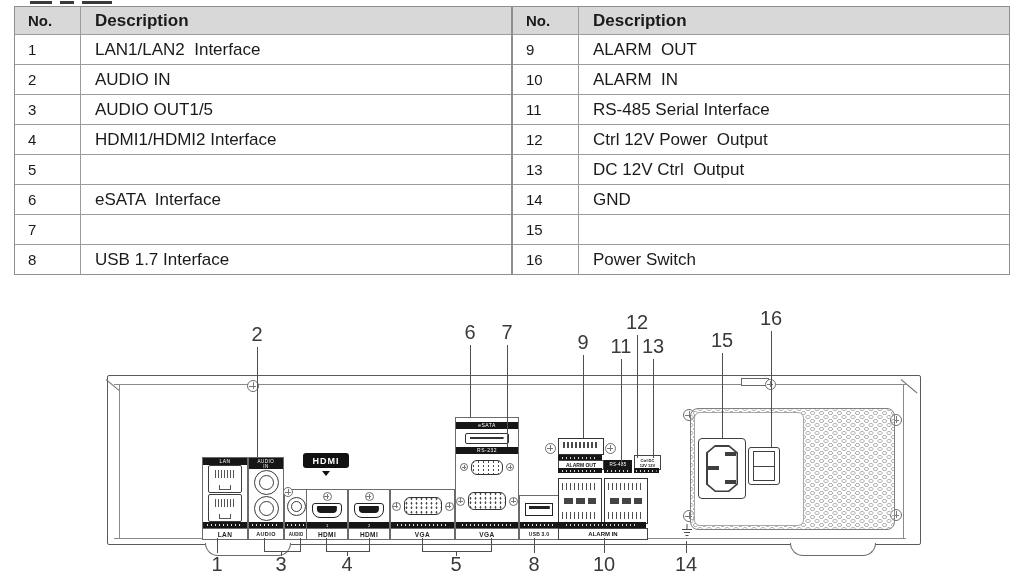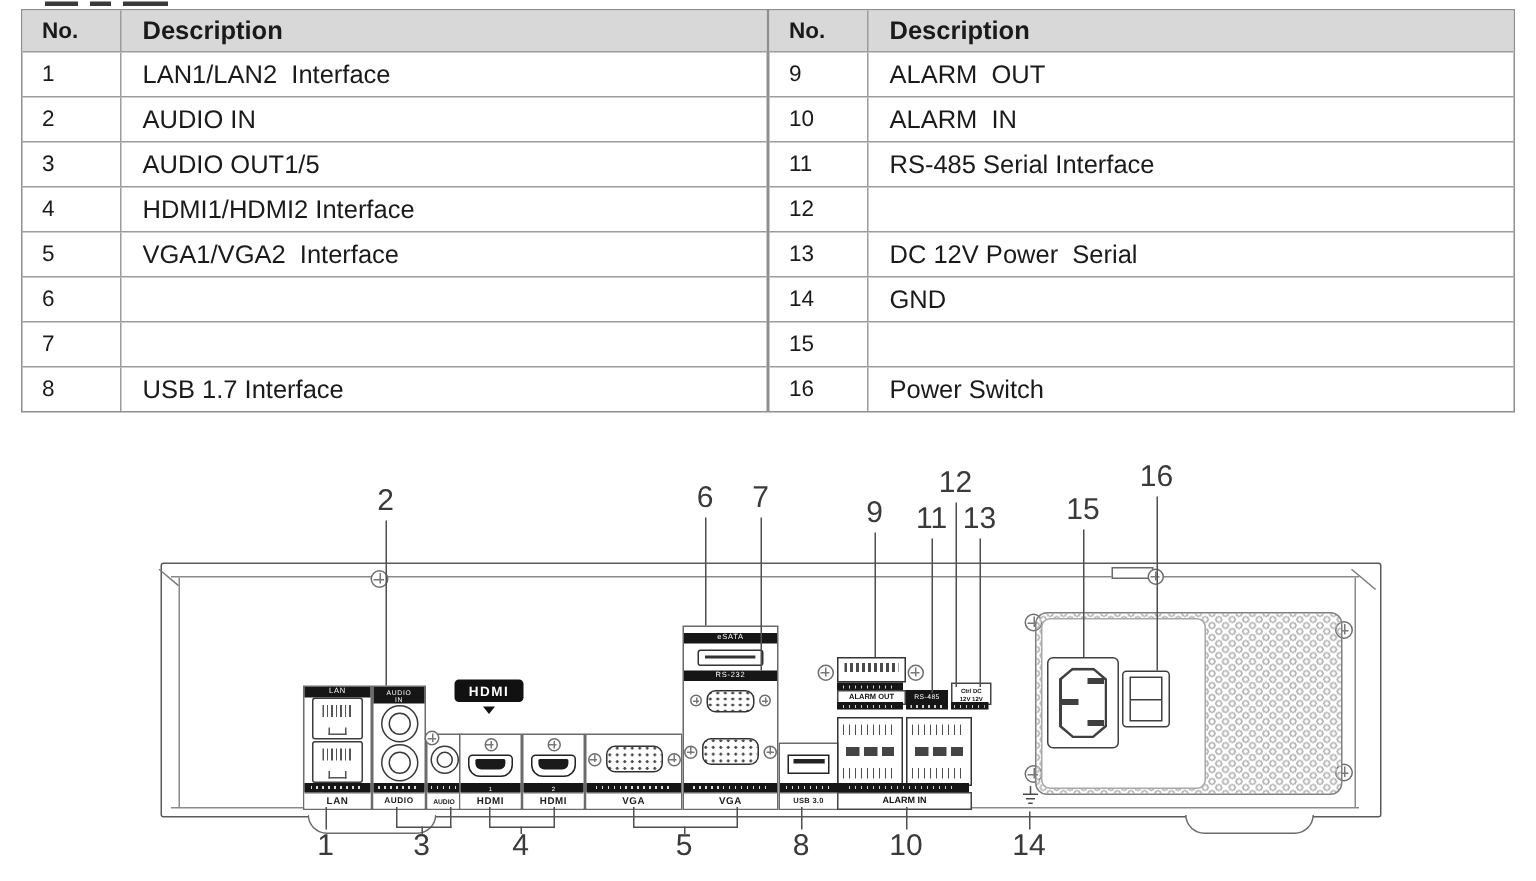--- a/index.html
+++ b/index.html
@@ -135,24 +135,24 @@
     <div class="trow">
         <div class="cno">3</div>
         <div class="cdesc">AUDIO OUT1/5</div>
       </div>
     <div class="trow">
         <div class="cno">4</div>
         <div class="cdesc">HDMI1/HDMI2 Interface</div>
       </div>
     <div class="trow">
         <div class="cno">5</div>
-        <div class="cdesc">VGA1/VGA2  Interface</div>
       </div>
     <div class="trow">
         <div class="cno">6</div>
+        <div class="cdesc">eSATA  Interface</div>
       </div>
     <div class="trow">
         <div class="cno">7</div>
       </div>
     <div class="trow">
         <div class="cno">8</div>
         <div class="cdesc">USB 1.7 Interface</div>
       </div>
   </div>
   <div class="tbl">
@@ -167,24 +167,25 @@
     <div class="trow">
         <div class="cno">10</div>
         <div class="cdesc">ALARM  IN</div>
       </div>
     <div class="trow">
         <div class="cno">11</div>
         <div class="cdesc">RS-485 Serial Interface</div>
       </div>
     <div class="trow">
         <div class="cno">12</div>
+        <div class="cdesc">Ctrl 12V Power  Output</div>
       </div>
     <div class="trow">
         <div class="cno">13</div>
-        <div class="cdesc">DC 12V Power  Serial</div>
+        <div class="cdesc">DC 12V Ctrl  Output</div>
       </div>
     <div class="trow">
         <div class="cno">14</div>
         <div class="cdesc">GND</div>
       </div>
     <div class="trow">
         <div class="cno">15</div>
       </div>
     <div class="trow">
         <div class="cno">16</div>

